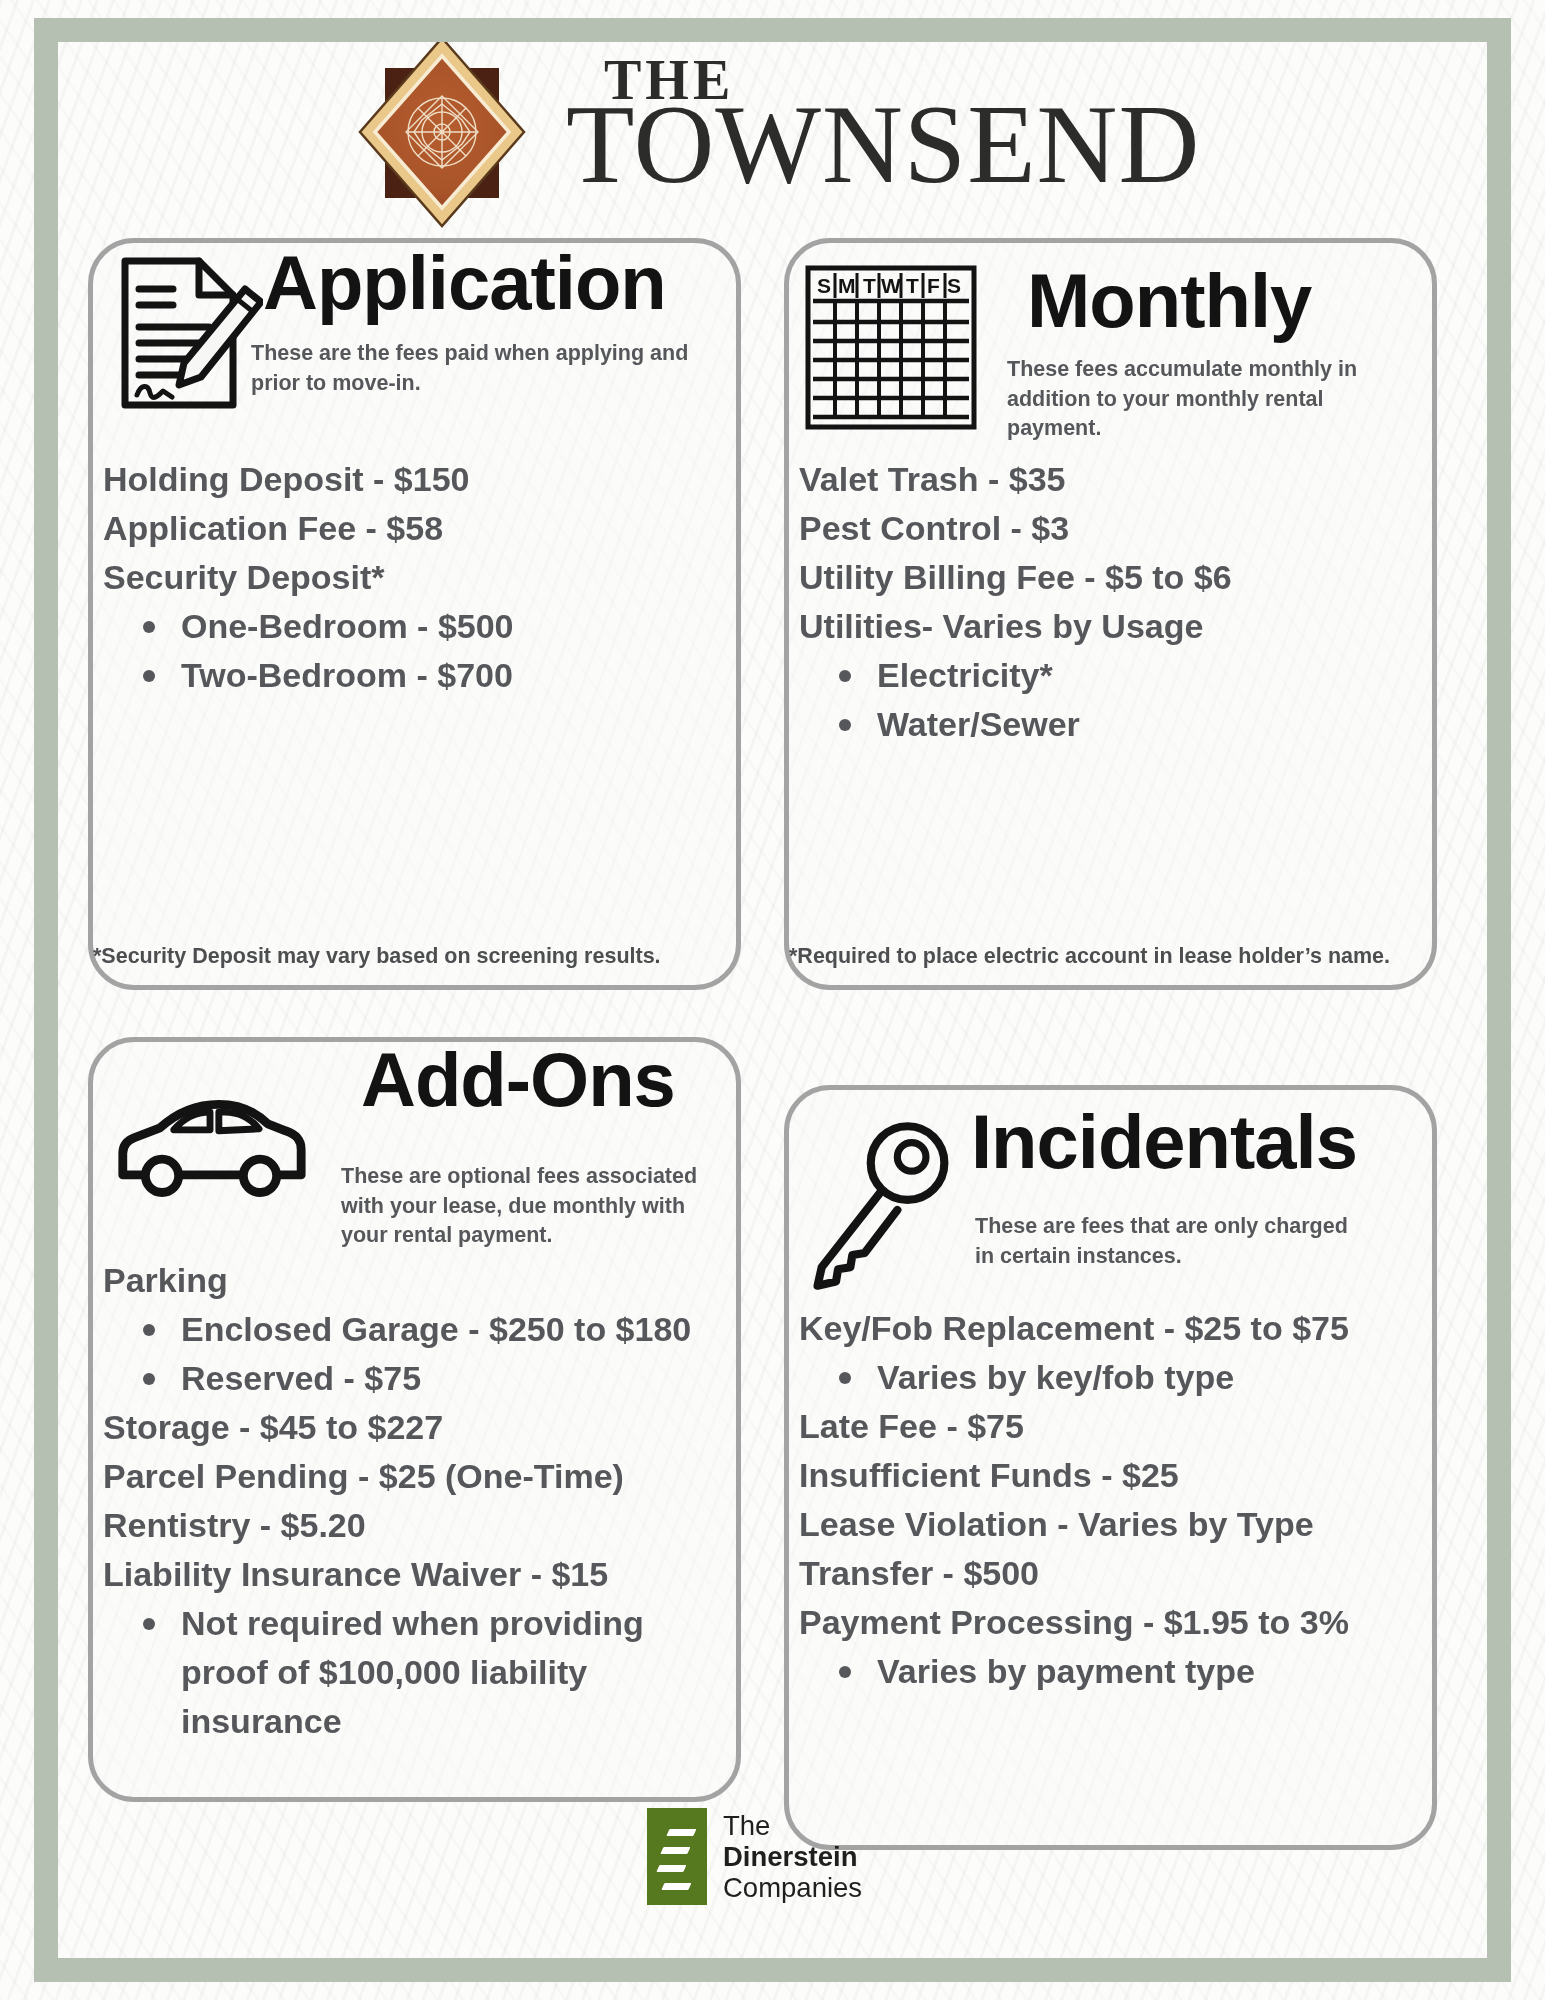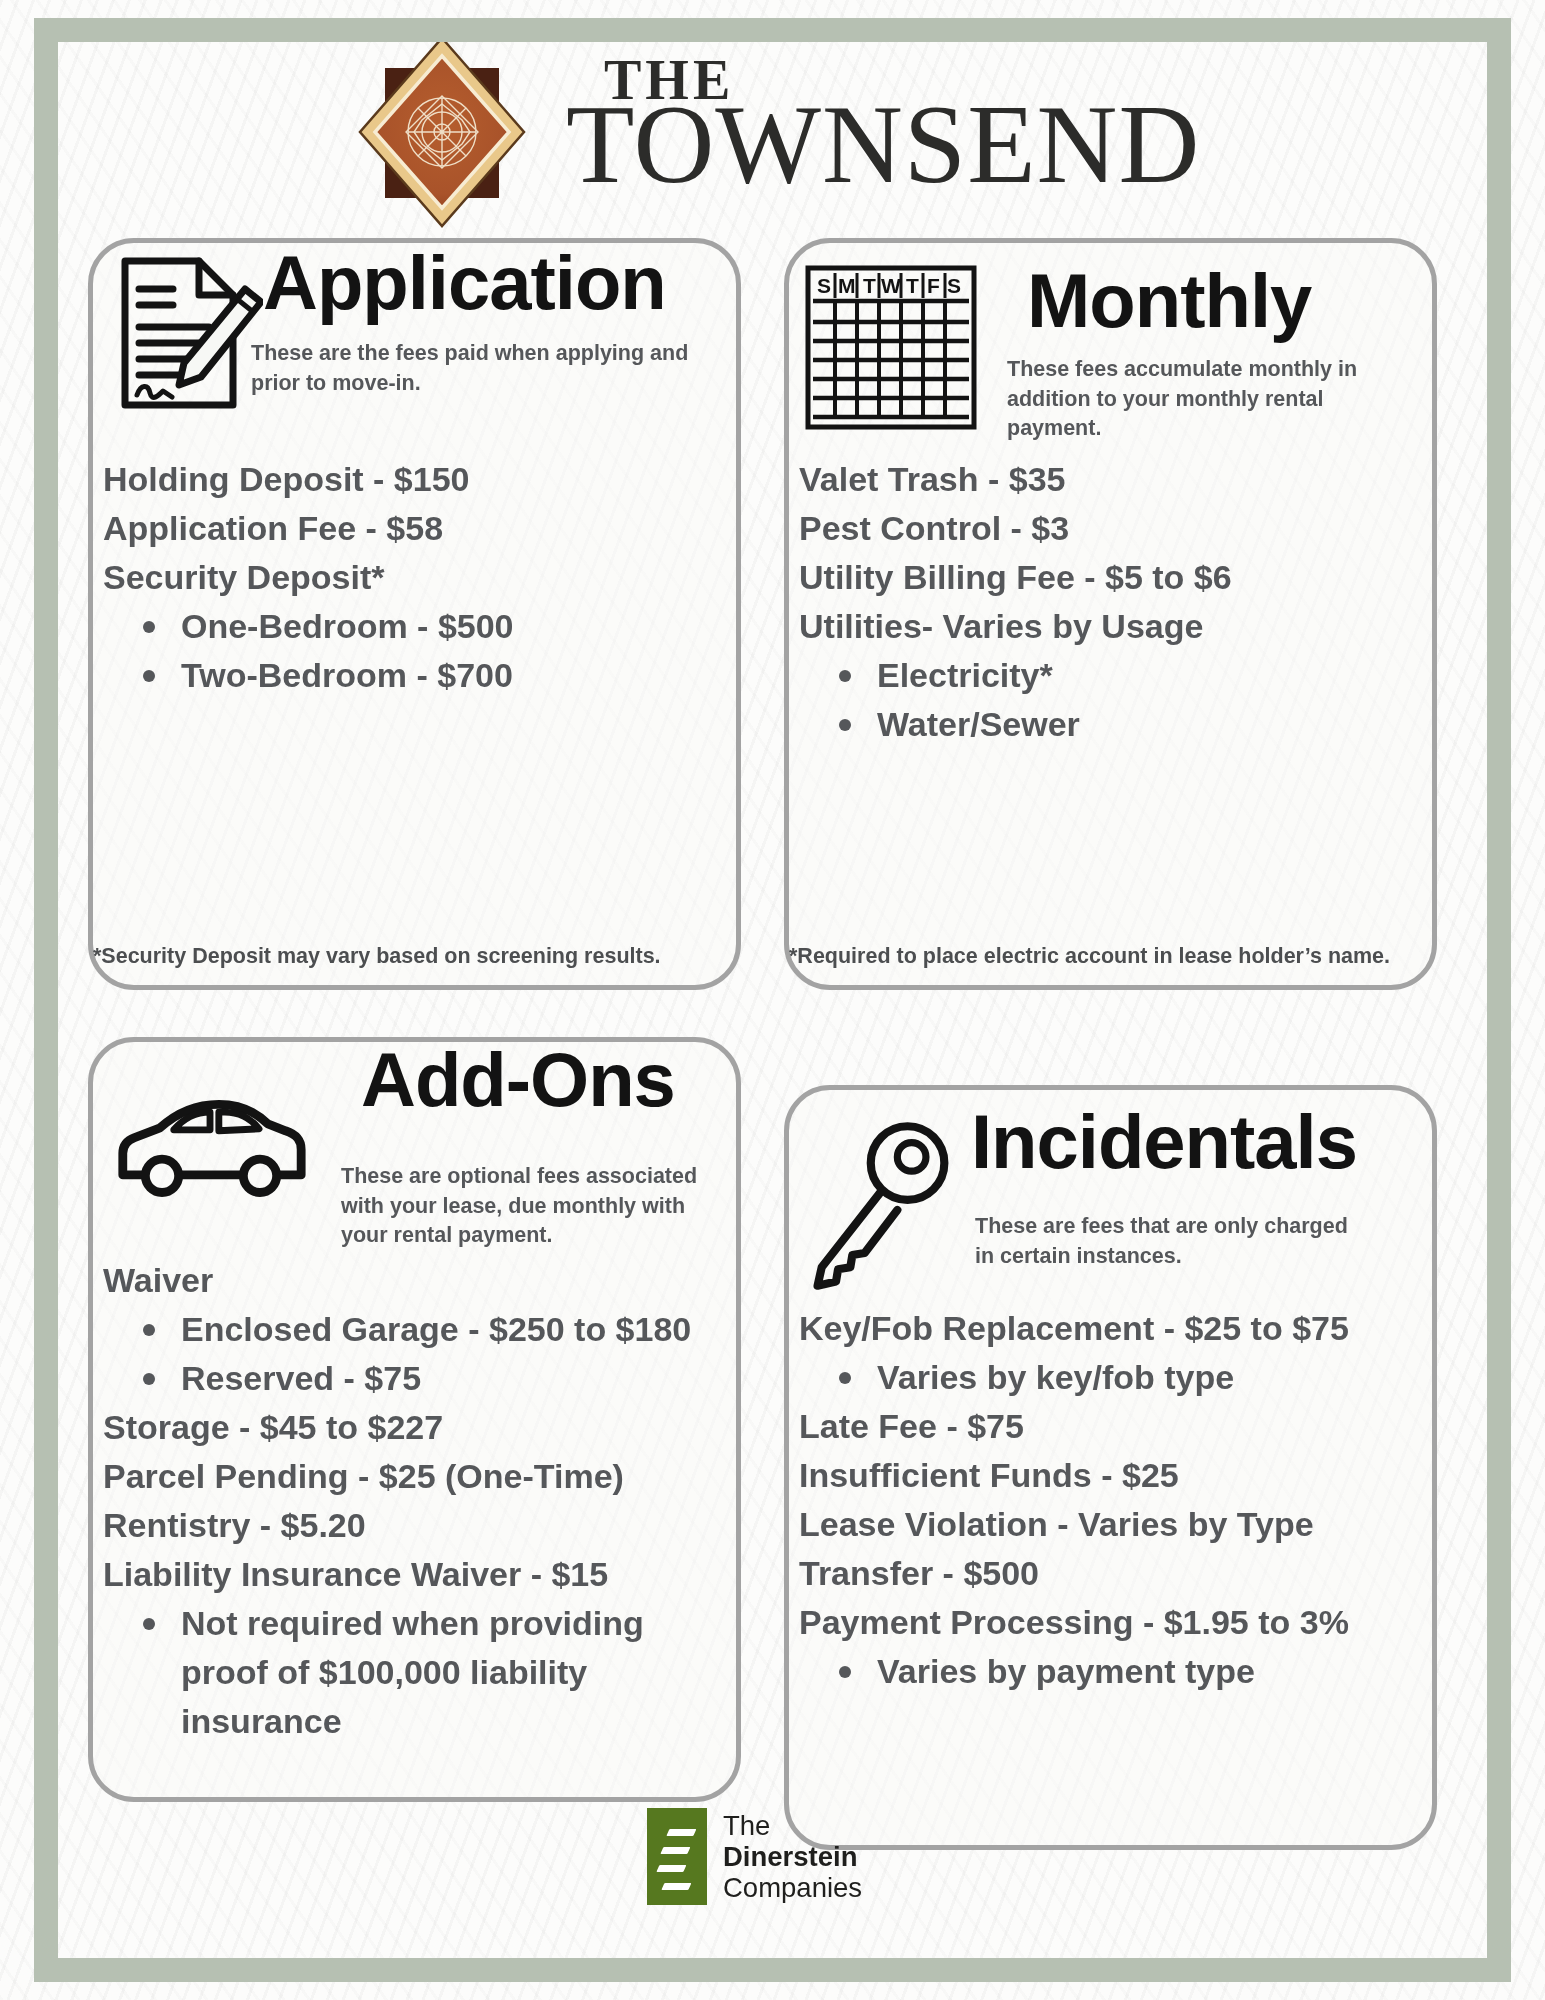--- a/index.html
+++ b/index.html
@@ -196,21 +196,21 @@
       </g>
       <g stroke="#131313" stroke-width="7" fill="none" stroke-linejoin="round">
         <path d="M62 52 C74 38 88 34 99 34 L99 52 Z"></path>
         <path d="M108 34 L114 34 C130 34 141 41 149 51 L108 53 Z"></path>
       </g>
     </svg>
   </div>
   <div class="title">Add-Ons</div>
   <div class="subtitle">These are optional fees associated with your lease, due monthly with your rental payment.</div>
   <div class="fee-list">
-      <div class="fee-item lvl0"><span class="txt">Waiver</span></div>
+      <div class="fee-item lvl0"><span class="txt">Parking</span></div>
       <div class="fee-item lvl1"><span class="dot"></span><span class="txt">Enclosed Garage - $250 to $180</span></div>
       <div class="fee-item lvl1"><span class="dot"></span><span class="txt">Reserved - $75</span></div>
       <div class="fee-item lvl0"><span class="txt">Storage - $45 to $227</span></div>
       <div class="fee-item lvl0"><span class="txt">Parcel Pending - $25 (One-Time)</span></div>
       <div class="fee-item lvl0"><span class="txt">Rentistry - $5.20</span></div>
       <div class="fee-item lvl0"><span class="txt">Liability Insurance Waiver - $15</span></div>
       <div class="fee-item lvl1"><span class="dot"></span><span class="txt">Not required when providing proof of $100,000 liability insurance</span></div>
     </div>
 </div>
 

